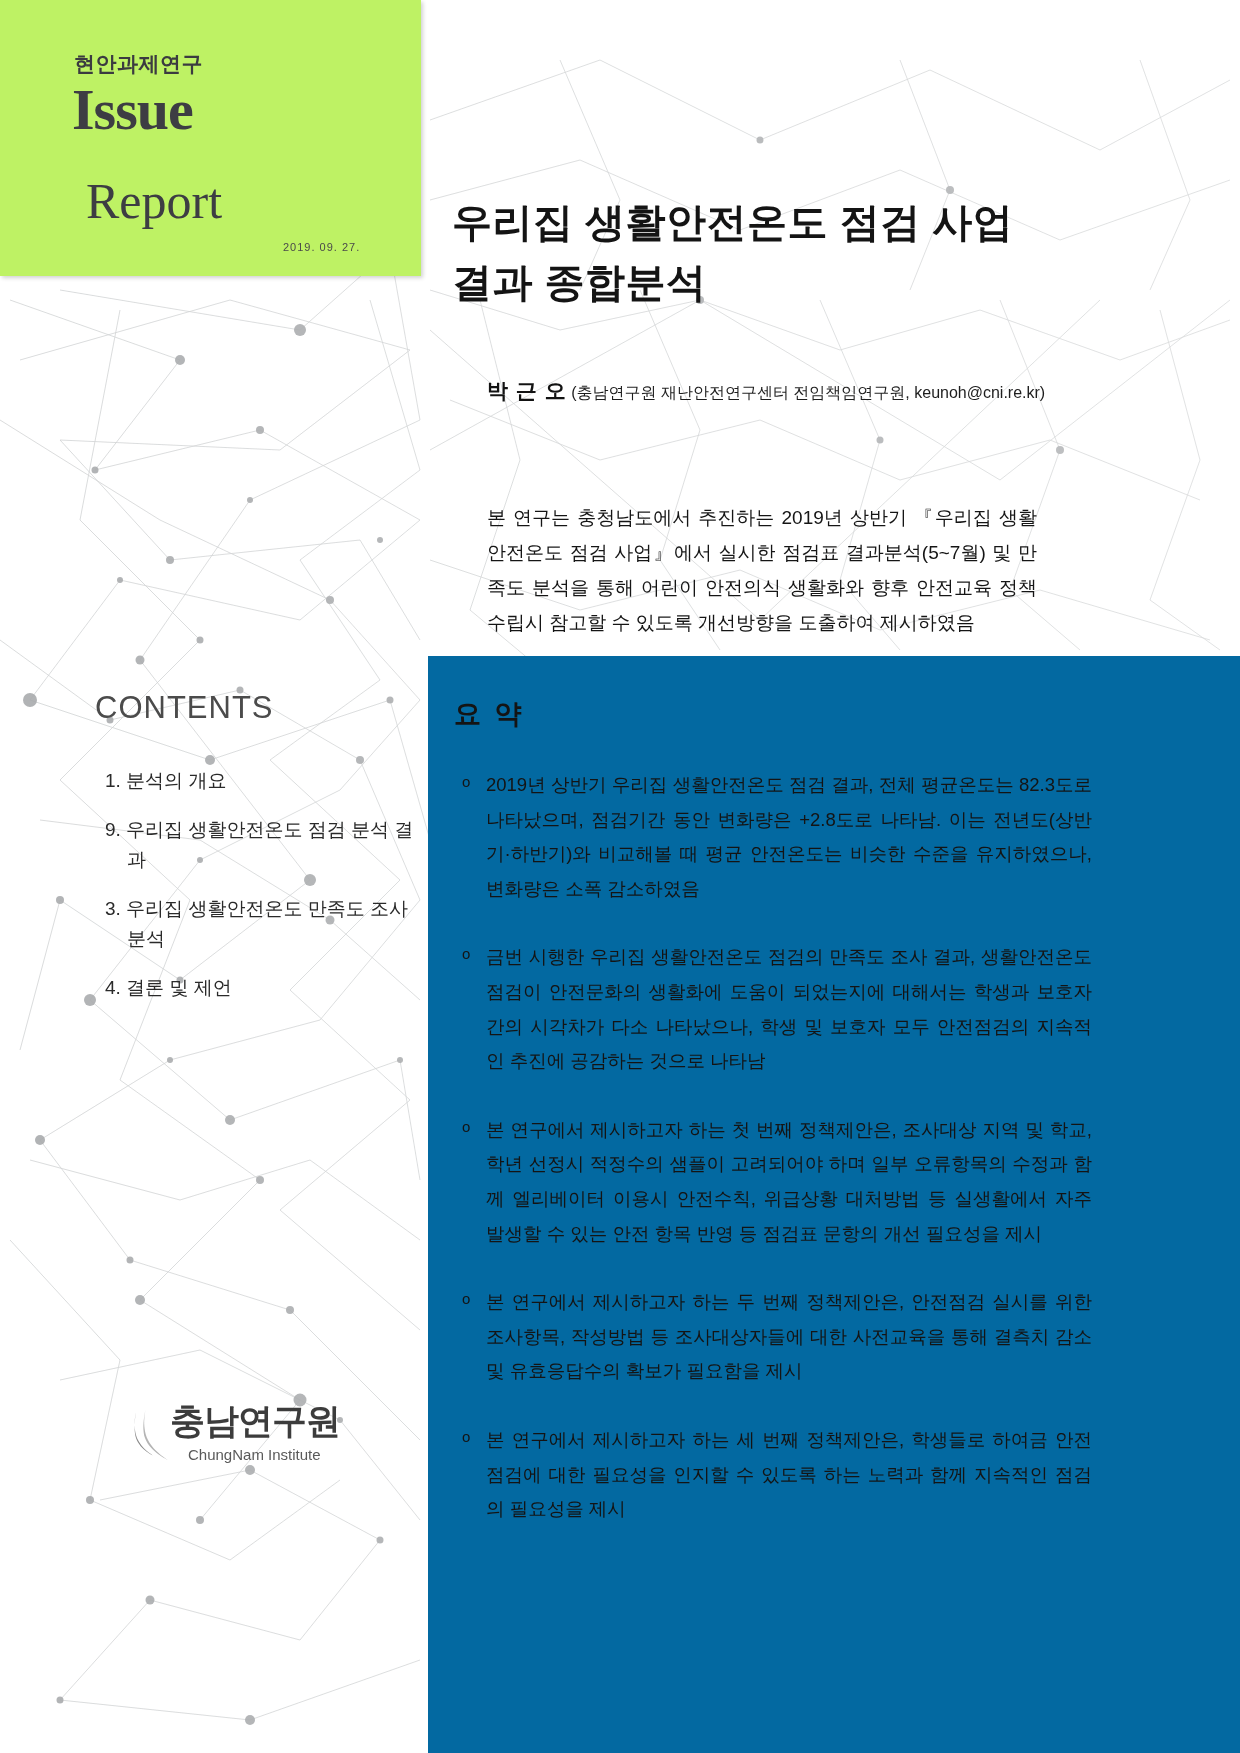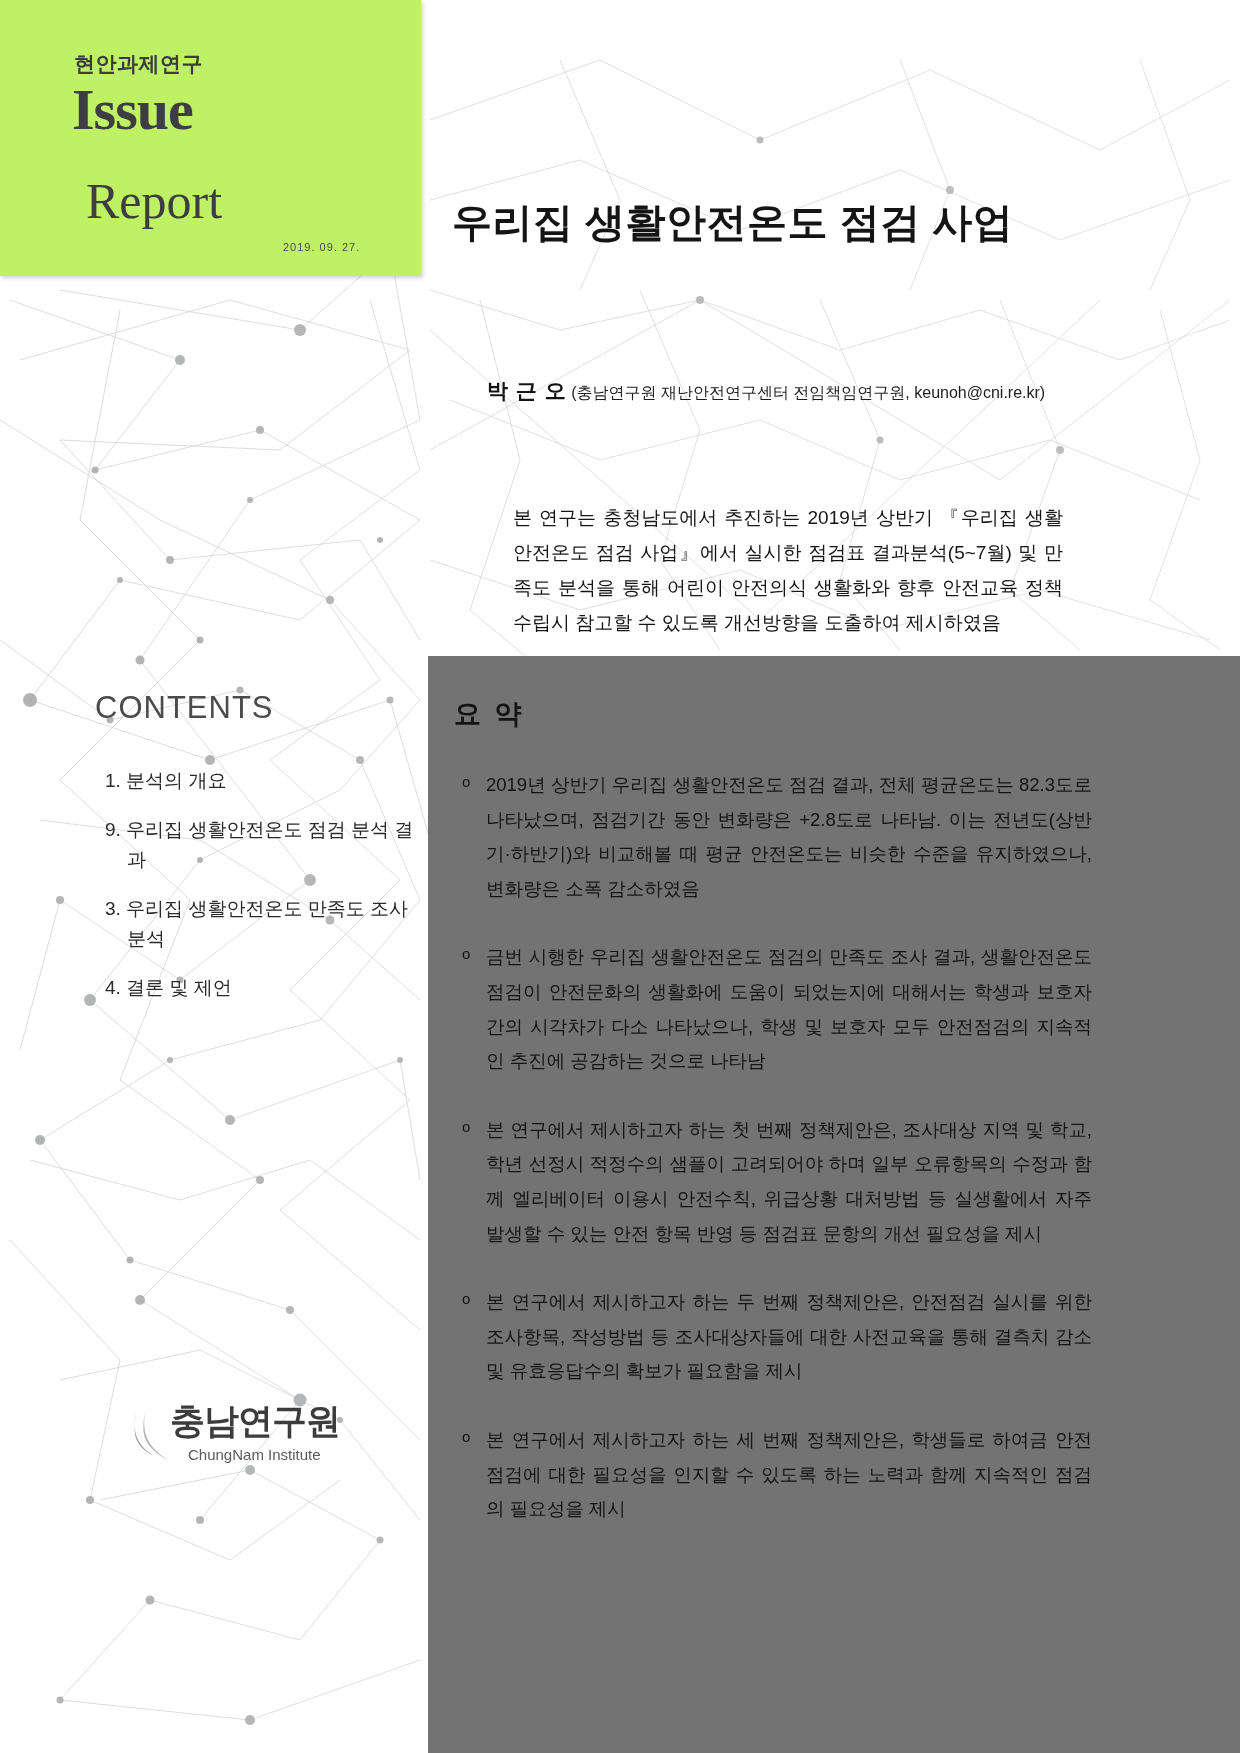--- a/index.html
+++ b/index.html
@@ -109,21 +109,21 @@
   }
   .author-affil {
     font-size: 16px;
     color: #1d1d1d;
     letter-spacing: 0px;
   }
 
   
   .abstract {
     position: absolute;
-    left: 513px;
+    left: 487px;
     top: 500px;
     width: 550px;
     z-index: 3;
     font-size: 19px;
     line-height: 1.85;
     color: #151515;
     text-align: justify;
     text-justify: inter-character;
   }
   .abstract p { margin: 0; }
@@ -193,21 +193,21 @@
     letter-spacing: 0px;
   }
 
   
   .summary-panel {
     position: absolute;
     left: 428px;
     top: 656px;
     width: 812px;
     height: 1097px;
-    background: #737373;
+    background: #0369a1;
     z-index: 2;
   }
   .summary-head {
     position: absolute;
     left: 26px;
     top: 40px;
     font-size: 27px;
     font-weight: bold;
     color: #141414;
     letter-spacing: 3px;
@@ -333,20 +333,21 @@
 
 <div class="masthead">
   <div class="masthead-kr">현안과제연구</div>
   <div class="masthead-issue">Issue</div>
   <div class="masthead-report">Report</div>
   <div class="masthead-date">2019. 09. 27.</div>
 </div>
 
 <div class="title-block">
   <div class="title-line">우리집 생활안전온도 점검 사업</div>
+  <div class="title-line">결과 종합분석</div>
 </div>
 
 <div class="author-block">
   <span class="author-name">박 근 오</span>
   <span class="author-affil">(충남연구원 재난안전연구센터 전임책임연구원, keunoh@cni.re.kr)</span>
 </div>
 
 <div class="abstract">
   <p>본 연구는 충청남도에서 추진하는 2019년 상반기 『우리집 생활안전온도 점검 사업』에서 실시한 점검표 결과분석(5~7월) 및 만족도 분석을 통해 어린이 안전의식 생활화와 향후 안전교육 정책 수립시 참고할 수 있도록 개선방향을 도출하여 제시하였음</p>
 </div>

